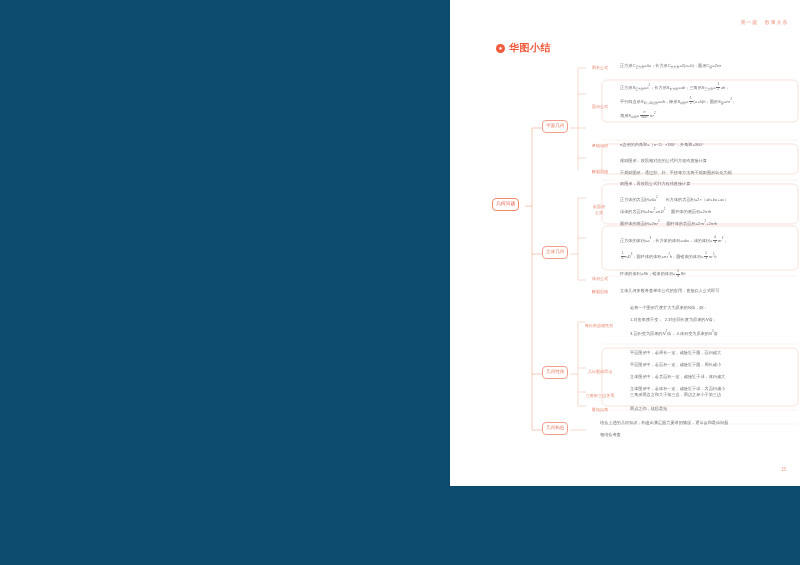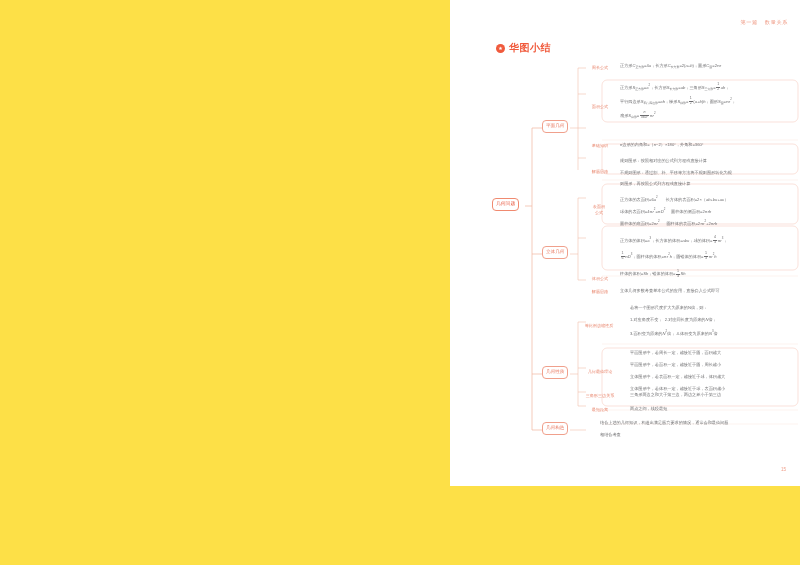--- a/index.html
+++ b/index.html
@@ -1,20 +1,20 @@
 <!DOCTYPE html>
 <html><head>
 <meta charset="utf-8">
 <style>
   html,body{margin:0;padding:0;}
   body{
     width:800px;height:565px;background:#000;overflow:hidden;
     font-family:"Liberation Sans","DejaVu Sans",sans-serif;
   }
-  .viewer{position:relative;width:800px;height:565px;background:#fde047;}
+  .viewer{position:relative;width:800px;height:565px;background:#0c4a6e;}
 
   
   .page{
     position:absolute;left:450px;top:0;width:350px;height:486px;
     background:#ffffff;
   }
 
   
   .run-head{
     position:absolute;right:12px;top:19px;

